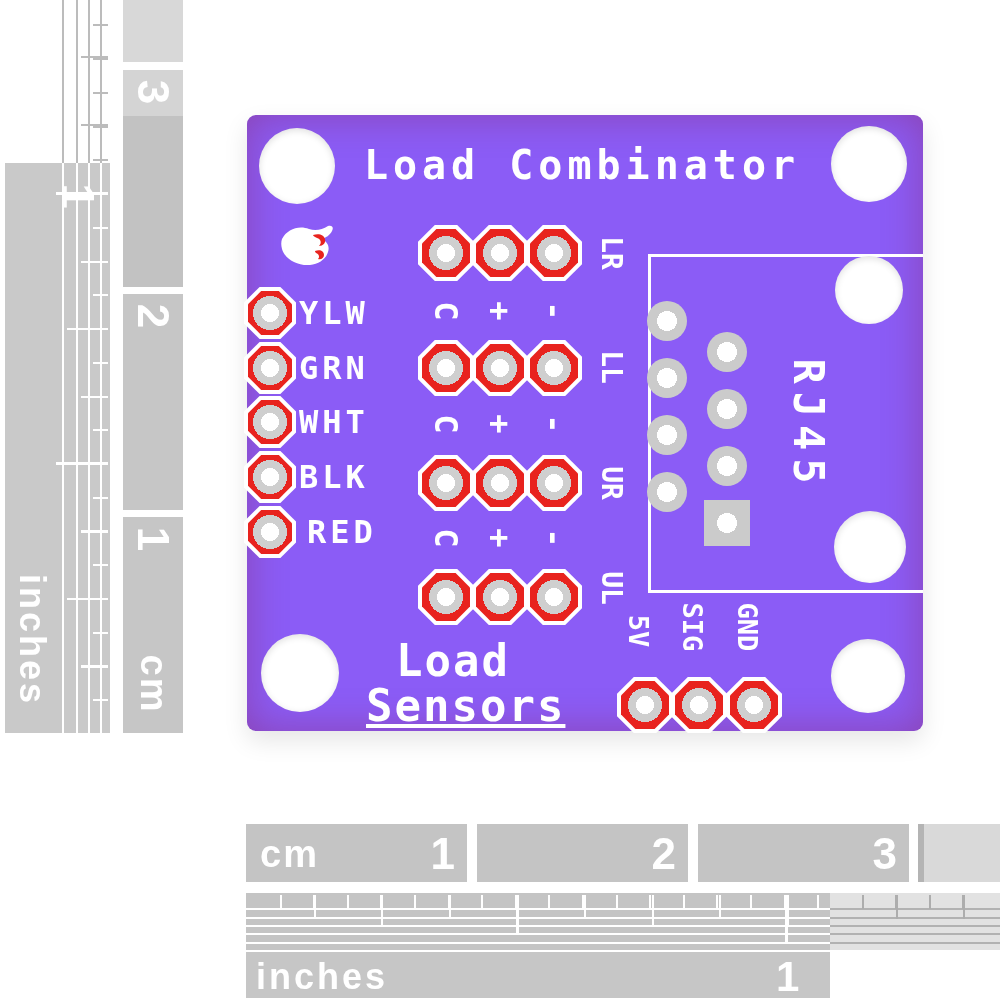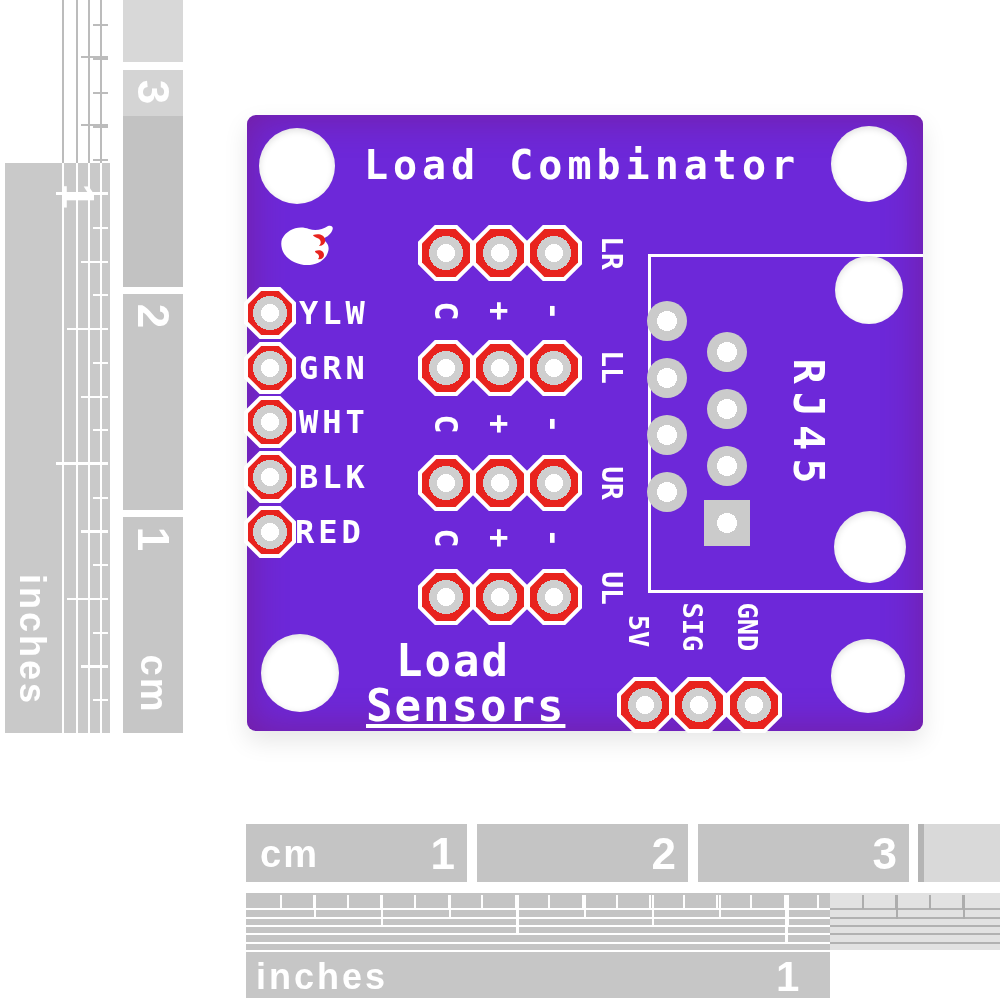--- a/index.html
+++ b/index.html
@@ -1,20 +1,20 @@
 <!DOCTYPE html>
 <html><head>
 <meta charset="utf-8">
 <style>
   html,body{margin:0;padding:0;background:#fff;}
   .stage{position:relative;width:1000px;height:1000px;background:#ffffff;overflow:hidden;
          font-family:"Liberation Sans",sans-serif;}
   .abs{position:absolute;}
   
-  .board{position:absolute;left:247px;top:115px;width:676px;height:616px;background:#6d28d9;
+  .board{position:absolute;left:247px;top:115px;width:676px;height:616px;background:#8b5cf6;
          border-radius:9px;box-shadow:inset 0 0 40px rgba(140,0,0,.28), 0 10px 24px rgba(0,0,0,.10);}
   .silk{color:#ffffff;font-family:"DejaVu Sans Mono",monospace;font-weight:bold;}
   .title{position:absolute;left:100px;top:26px;width:470px;height:48px;font-size:40px;
          letter-spacing:5px;text-align:center;line-height:48px;}
   .hlabel{position:absolute;transform:translate(0,-50%);font-size:32px;letter-spacing:4px;}
   .vtext{position:absolute;transform:translate(-50%,-50%) rotate(90deg);white-space:nowrap;}
   .caption{position:absolute;text-align:left;font-size:44px;letter-spacing:2px;}
   
   .pad8{position:absolute;background:#fff;
         clip-path:polygon(30% 0,70% 0,100% 30%,100% 70%,70% 100%,30% 100%,0 70%,0 30%);}
@@ -92,21 +92,21 @@
 
     <div class="pad8 p52" style="left:-3px;top:172px;"></div>
     <div class="pad8 p52" style="left:-3px;top:227px;"></div>
     <div class="pad8 p52" style="left:-3px;top:281px;"></div>
     <div class="pad8 p52" style="left:-3px;top:336px;"></div>
     <div class="pad8 p52" style="left:-3px;top:391px;"></div>
     <div class="silk hlabel" style="left:52px;top:198px;">YLW</div>
     <div class="silk hlabel" style="left:52px;top:253px;">GRN</div>
     <div class="silk hlabel" style="left:52px;top:307px;">WHT</div>
     <div class="silk hlabel" style="left:52px;top:362px;">BLK</div>
-    <div class="silk hlabel" style="left:48px;top:417px;">RED</div>
+    <div class="silk hlabel" style="left:60px;top:417px;">RED</div>
 
     <div class="pad8 p56" style="left:171px;top:110px;"></div>
     <div class="pad8 p56" style="left:225px;top:110px;"></div>
     <div class="pad8 p56" style="left:279px;top:110px;"></div>
     <div class="silk vtext" style="left:364px;top:138px;font-size:28px;">LR</div>
 
     <div class="silk vtext" style="left:199px;top:196px;font-size:32px;">C</div>
     <div class="silk vtext" style="left:253px;top:196px;font-size:32px;">+</div>
     <div class="silk vtext" style="left:307px;top:196px;font-size:32px;">-</div>
 

